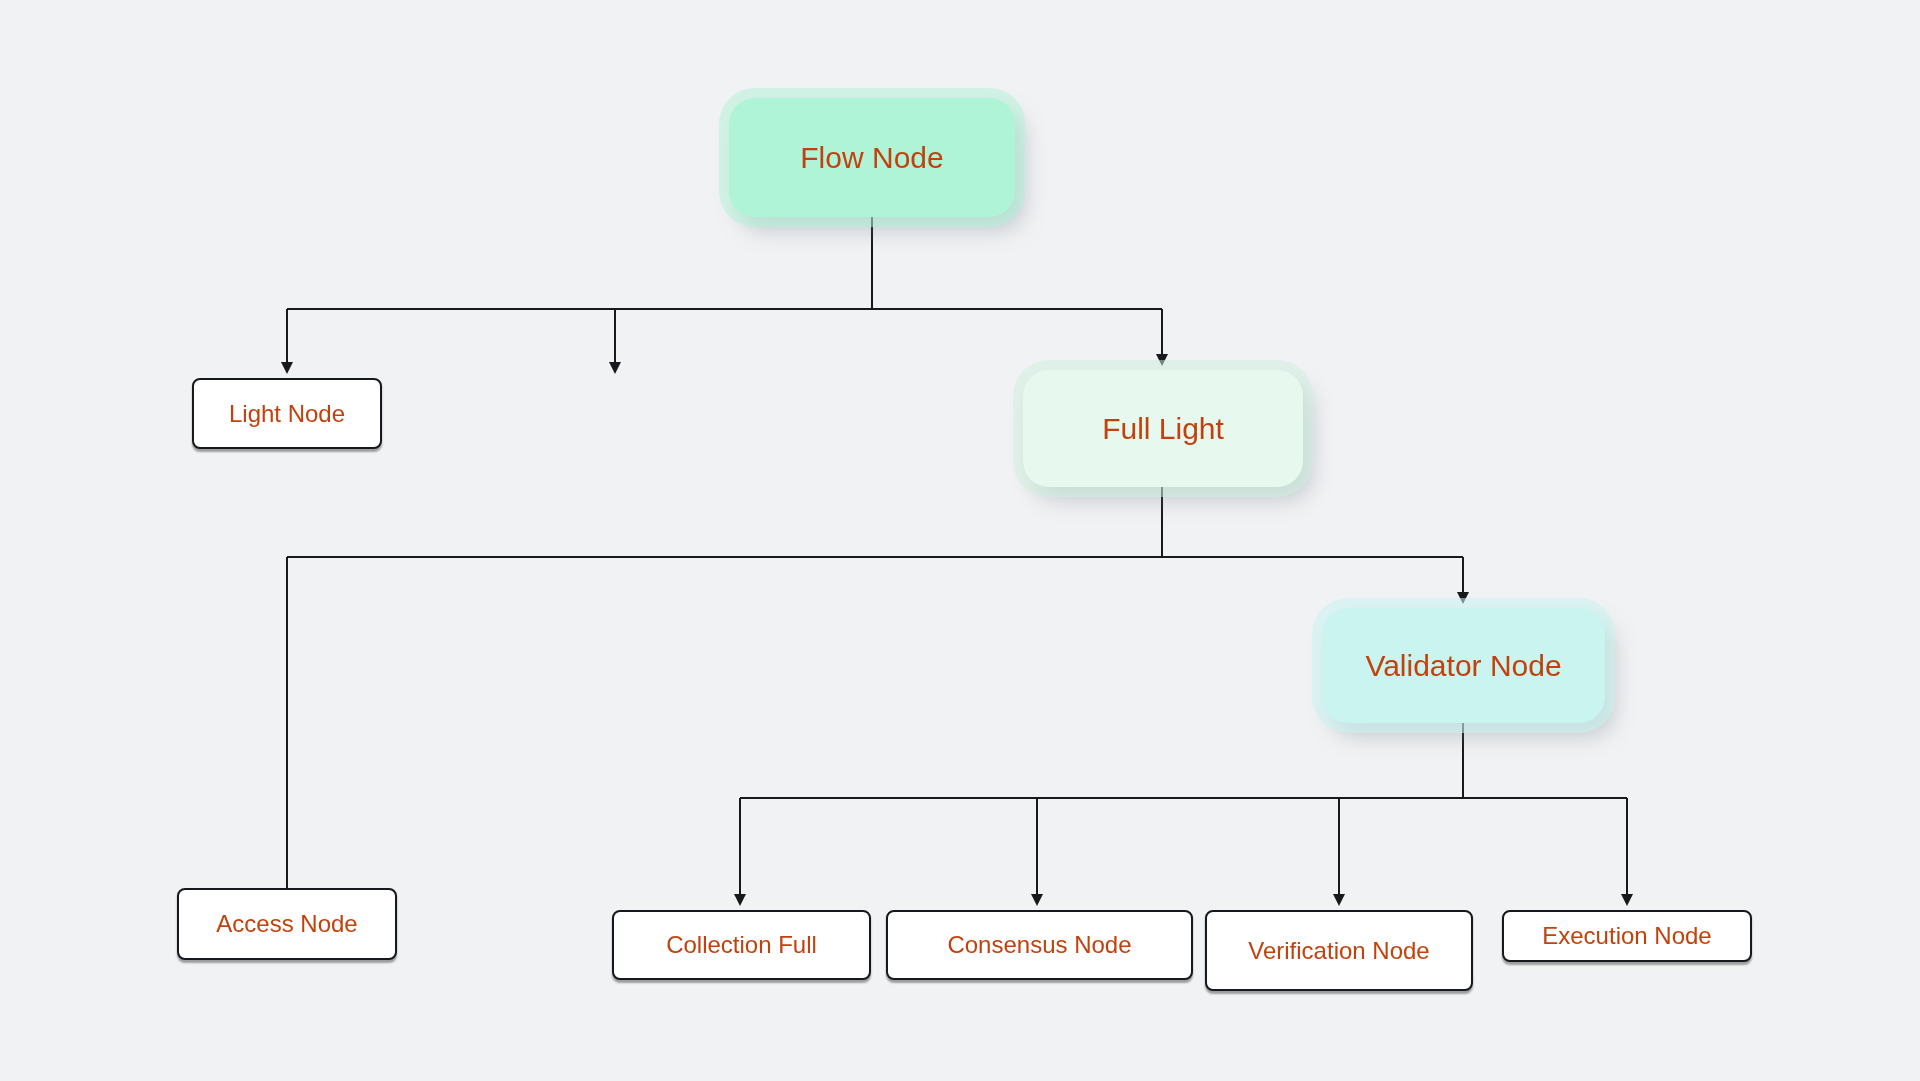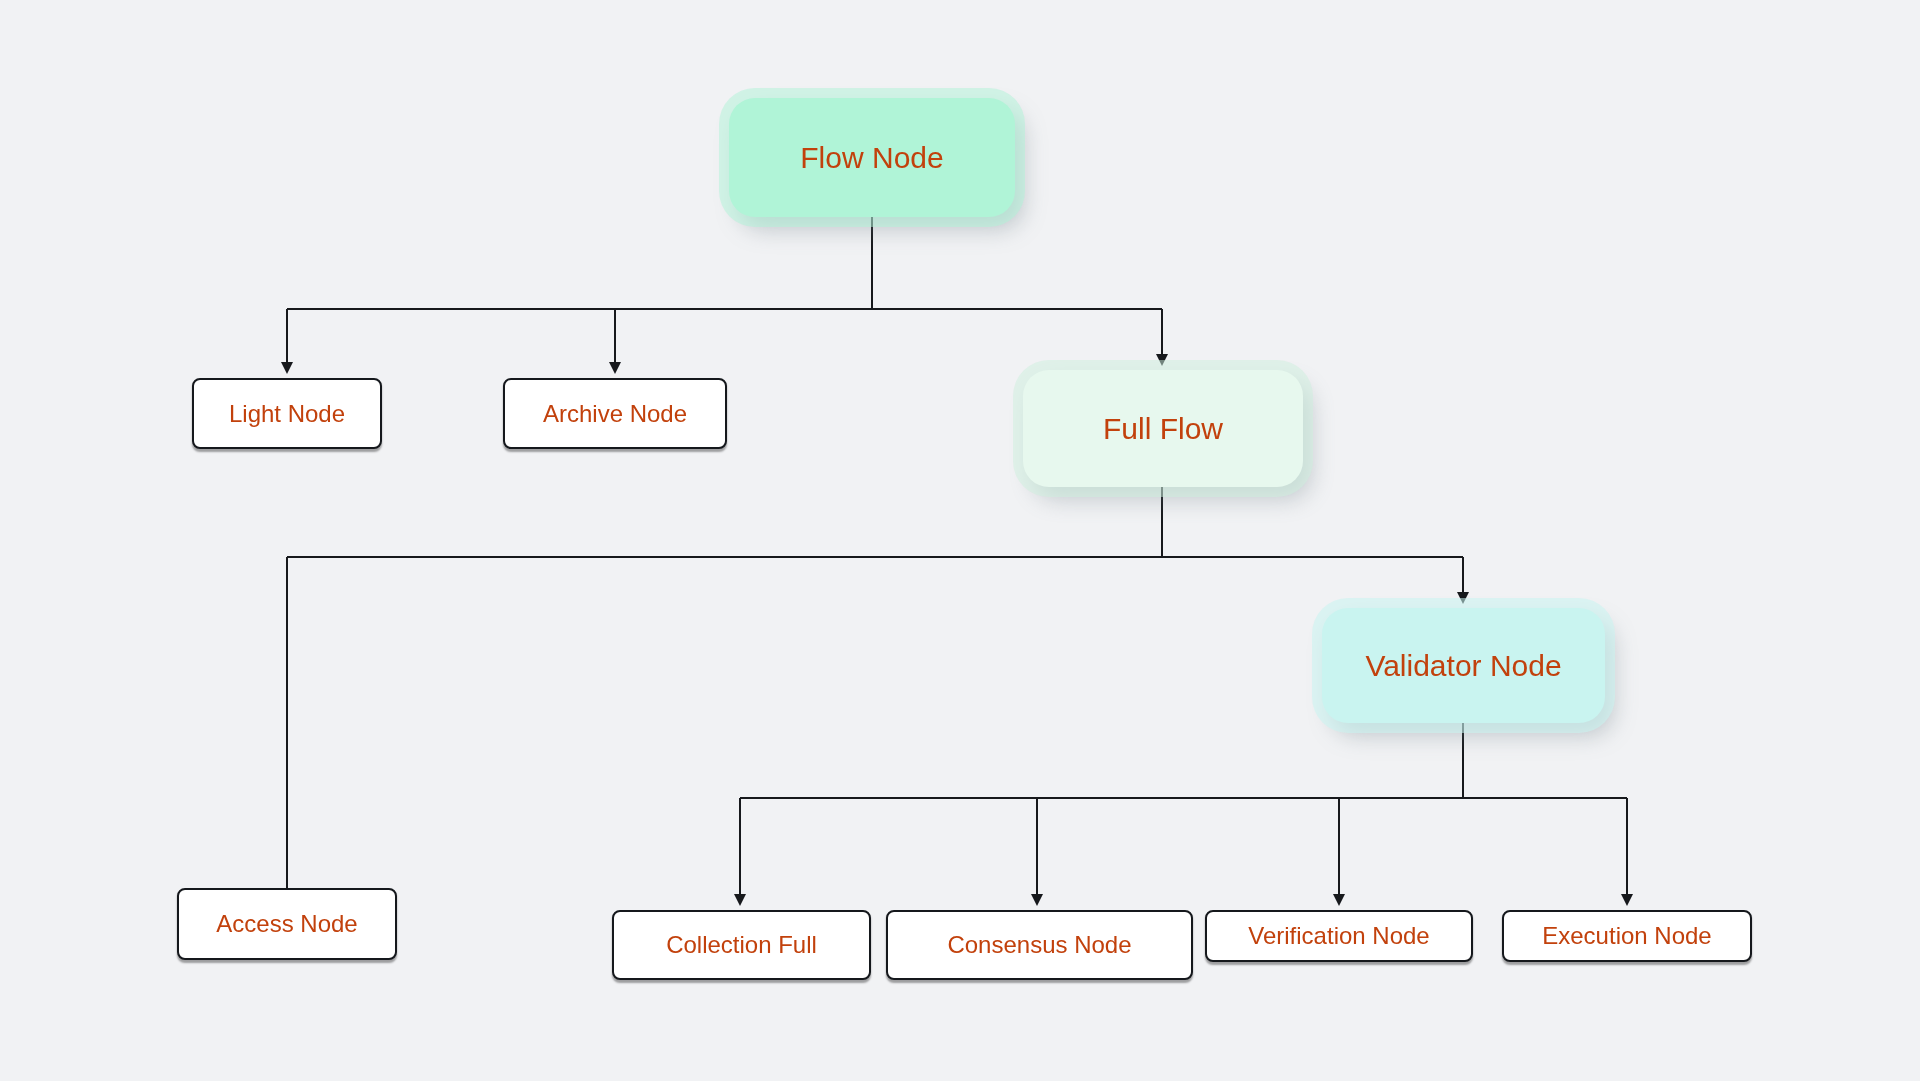--- a/index.html
+++ b/index.html
@@ -45,21 +45,21 @@
                     box-shadow: 0 0 0 10px rgba(176,244,215,0.50), 9px 13px 22px rgba(110,125,135,0.35); }
   #node-light     { left: 192px;  top: 378px; width: 190px; height: 71px; }
   #node-archive   { left: 503px;  top: 378px; width: 224px; height: 71px; }
   #node-full      { left: 1023px; top: 370px; width: 280px; height: 117px;
                     box-shadow: 0 0 0 10px rgba(205,240,222,0.50), 9px 13px 22px rgba(110,125,135,0.32); }
   #node-validator { left: 1322px; top: 608px; width: 283px; height: 115px;
                     box-shadow: 0 0 0 10px rgba(201,244,240,0.55), 9px 13px 22px rgba(110,125,135,0.35); }
   #node-access       { left: 177px;  top: 888px; width: 220px; height: 72px; }
   #node-collection   { left: 612px;  top: 910px; width: 259px; height: 70px; }
   #node-consensus    { left: 886px;  top: 910px; width: 307px; height: 70px; }
-  #node-verification { left: 1205px; top: 910px; width: 268px; height: 52px; }
+  #node-verification { left: 1205px; top: 910px; width: 268px; height: 81px; }
   #node-execution    { left: 1502px; top: 910px; width: 250px; height: 52px; }
 </style>
 </head>
 <body>
 
 <div class="canvas">
 
   <svg class="connectors" viewBox="0 0 1920 1081" xmlns="http://www.w3.org/2000/svg">
 
     <g>
@@ -85,26 +85,23 @@
   </svg>
 
   <div class="node accent" id="node-flow" style="background: rgb(176, 244, 215);">
     <span class="label">Flow Node</span>
   </div>
 
   <div class="node white" id="node-light">
     <span class="label">Light Node</span>
   </div>
 
-  <div class="node white" id="node-archive">
-    <span class="label">Archive Node</span>
-  </div>
 
   <div class="node accent" id="node-full" style="background: rgb(231, 248, 238);">
-    <span class="label">Full Flow</span>
+    <span class="label">Full Light</span>
   </div>
 
   <div class="node accent" id="node-validator" style="background: rgb(201, 244, 240);">
     <span class="label">Validator Node</span>
   </div>
 
   <div class="node white" id="node-access">
     <span class="label">Access Node</span>
   </div>
 

